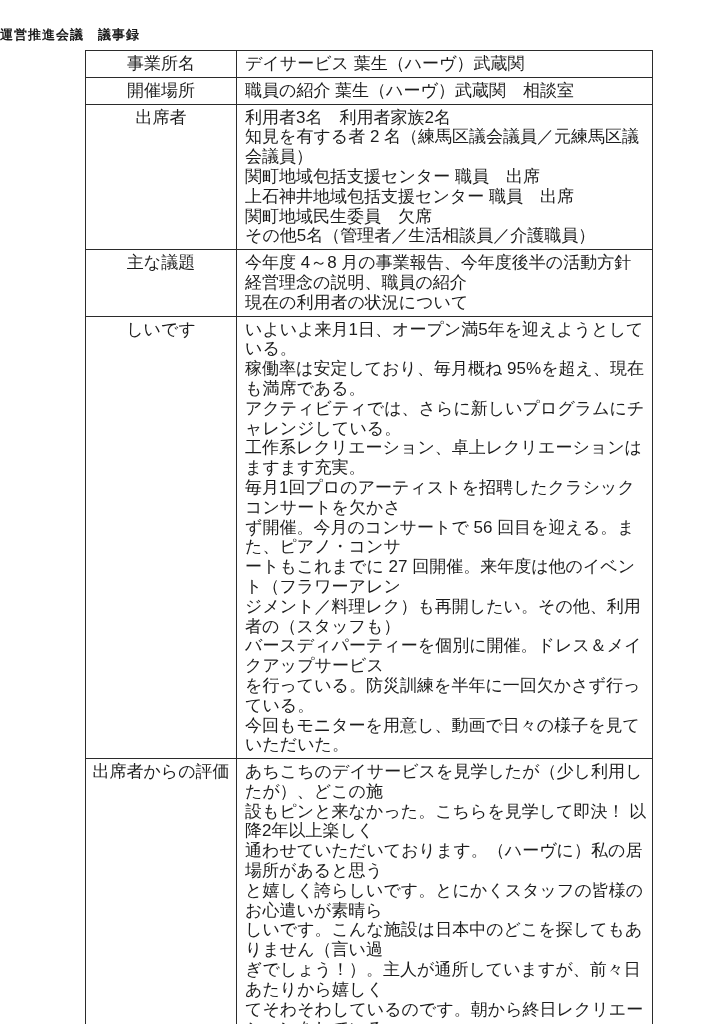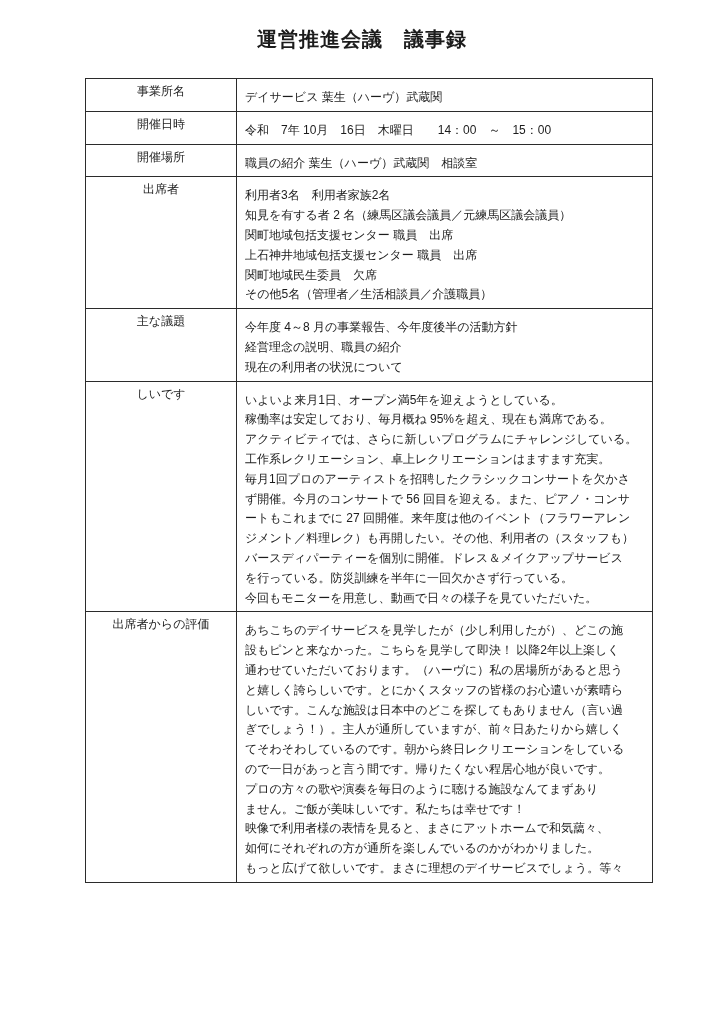--- a/index.html
+++ b/index.html
@@ -14,65 +14,60 @@
     color: #1a1a1a;
     overflow: hidden;
   }
   .page {
     width: 724px;
     height: 1024px;
     background: #ffffff;
     box-sizing: border-box;
   }
   h1.doc-title {
-    font-size: 20px;
+    font-size: 13px;
     font-weight: bold;
-    text-align: center;
-    margin: 26px 0 25px 0;
+    margin: 26px 0 6px 0;
     letter-spacing: 1px;
     color: #1c1c1c;
   }
   table.minutes {
     border-collapse: collapse;
     margin-left: 85px;
     width: 568px;
     table-layout: fixed;
   }
   table.minutes td {
     border: 1px solid #2b2b2b;
-    font-size: 12px;
+    font-size: 17px;
     line-height: 19.8px;
     vertical-align: top;
     color: #1c1c1c;
   }
   td.lbl {
     width: 146px;
     text-align: center;
     padding: 3px 2px;
   }
   td.val {
-    padding: 9px 5px 3px 8px;
+    padding: 3px 5px 3px 8px;
     white-space: pre-line;
     overflow: hidden;
   }
 </style>
 </head>
 <body>
 
 <div class="page">
   <h1 class="doc-title">運営推進会議　議事録</h1>
   <table class="minutes">
     <tbody>
       <tr>
         <td class="lbl">事業所名</td>
         <td class="val">デイサービス 葉生（ハーヴ）武蔵関</td>
-      </tr>
-      <tr>
-        <td class="lbl">開催日時</td>
-        <td class="val">令和　7年 10月　16日　木曜日　　14：00　～　15：00</td>
       </tr>
       <tr>
         <td class="lbl">開催場所</td>
         <td class="val">職員の紹介 葉生（ハーヴ）武蔵関　相談室</td>
       </tr>
       <tr>
         <td class="lbl">出席者</td>
         <td class="val">利用者3名　利用者家族2名
 知見を有する者 2 名（練馬区議会議員／元練馬区議会議員）
 関町地域包括支援センター 職員　出席

